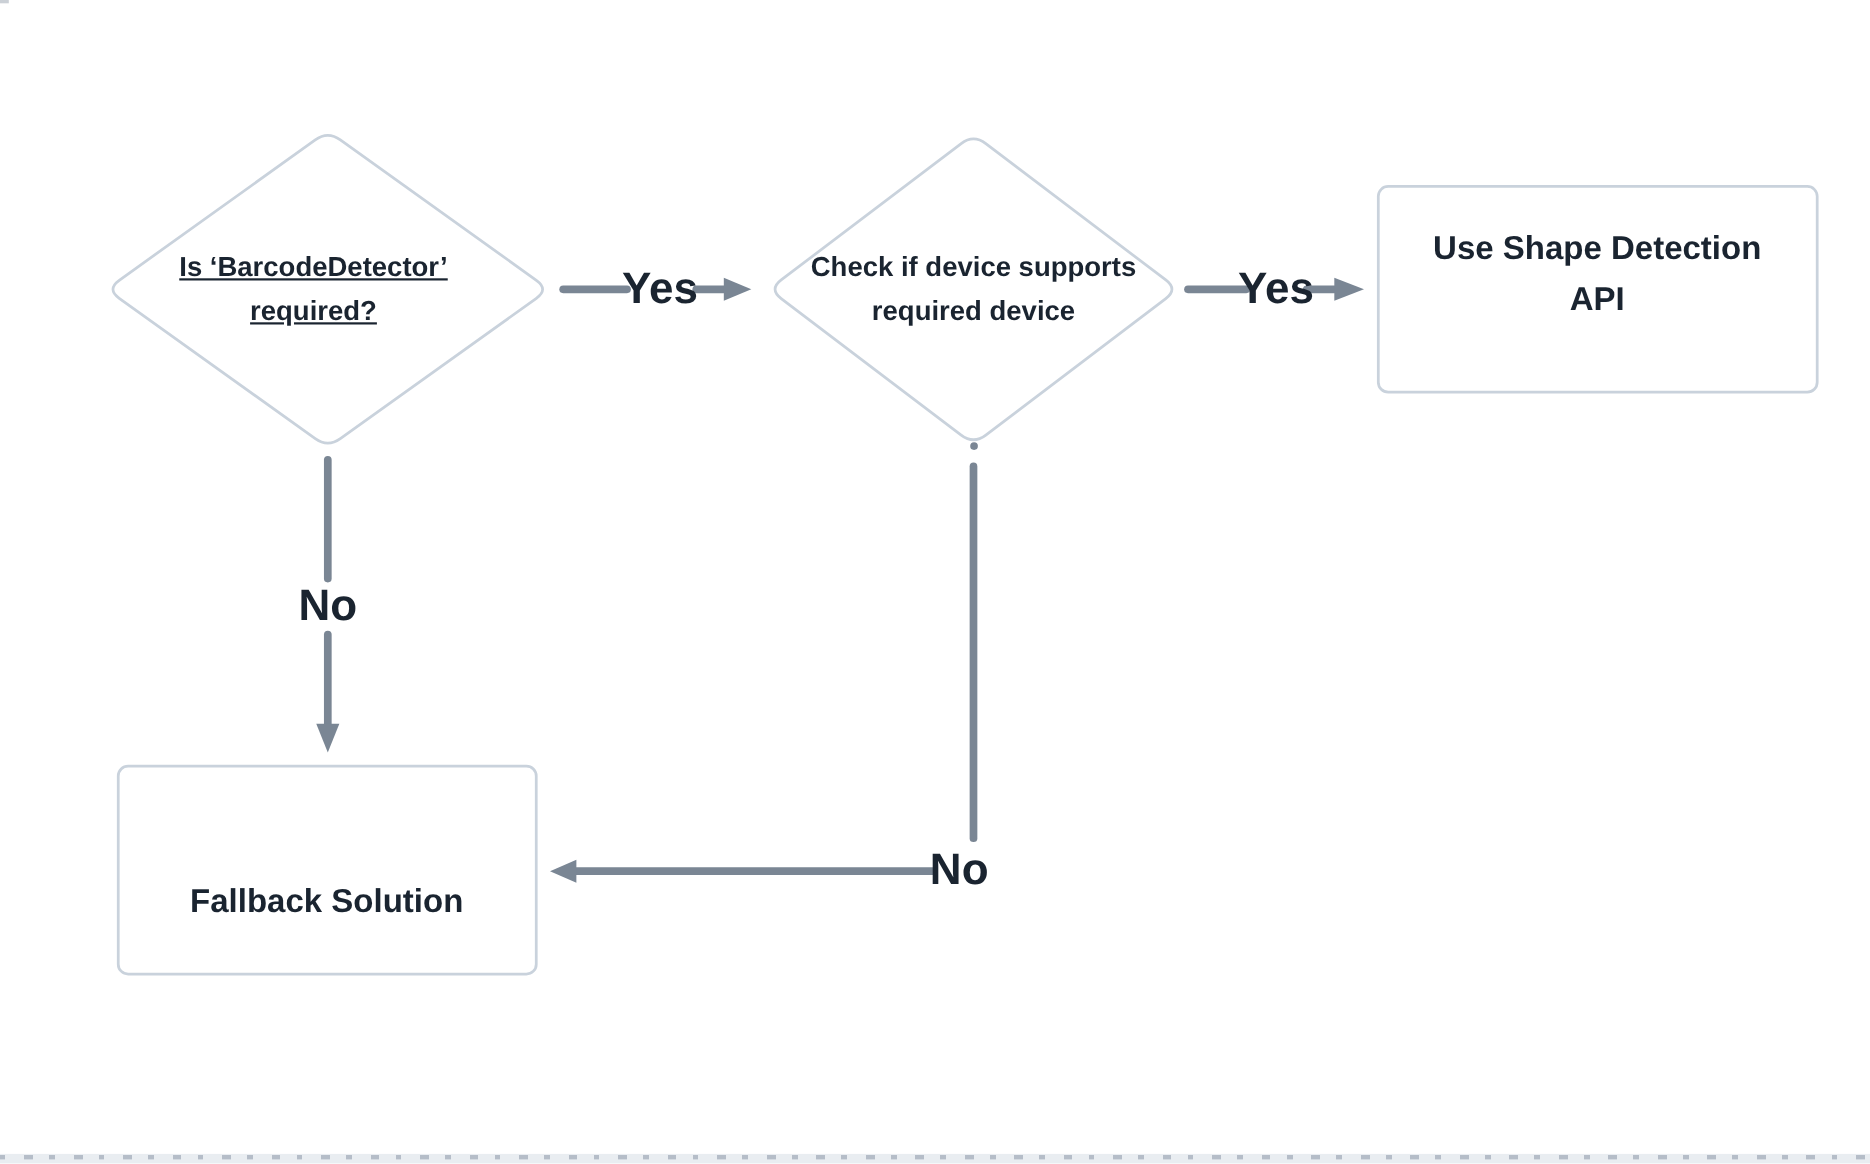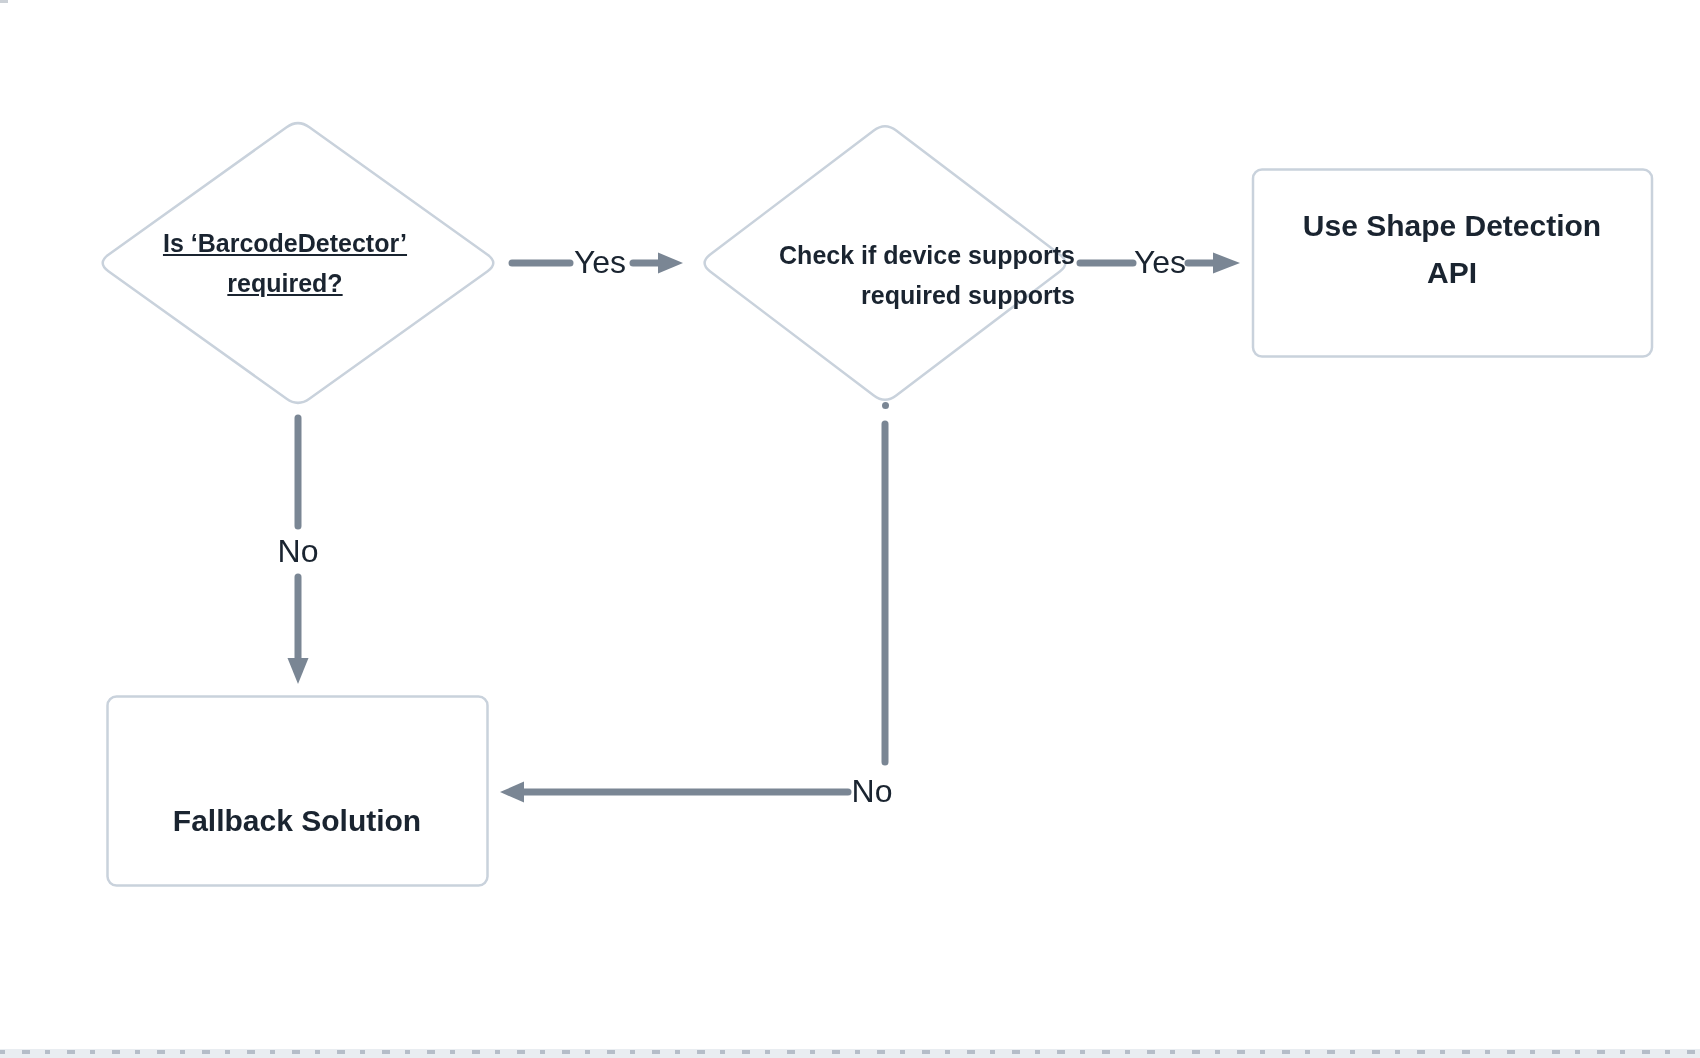--- a/index.html
+++ b/index.html
@@ -51,23 +51,23 @@
     font-weight: 600;
     width: 380px;
   }
   .box-label {
     font-size: 30px;
     line-height: 47px;
     font-weight: 600;
     width: 390px;
   }
   .edge-label {
-    font-size: 32px;
+    font-size: 40px;
     line-height: 38px;
-    font-weight: 400;
+    font-weight: 700;
   }
 
   .bottom-strip {
     position: absolute;
     left: 0; right: 0; bottom: 0;
     height: 9px;
     background: #e9edf1;
   }
   .bottom-strip .strip-marks {
     position: absolute;
@@ -121,23 +121,23 @@
     <rect class="node-shape" x="1253" y="169.5" width="399" height="187" rx="9"></rect>
 
     <rect class="node-shape" x="107.5" y="696.5" width="380" height="189" rx="9"></rect>
   </svg>
 
   <div class="label diamond-label" style="left:285px; top:263px;text-decoration:underline;">
     <span>Is ‘BarcodeDetector’</span>
     <span>required?</span>
   </div>
 
-  <div class="label diamond-label" style="left:885px; top:275px;text-align:right;">
+  <div class="label diamond-label" style="left:885px; top:263px;">
     <span>Check if device supports</span>
-    <span>required supports</span>
+    <span>required device</span>
   </div>
 
   <div class="label box-label" style="left:1452px; top:249px;">
     <span>Use Shape Detection</span>
     <span>API</span>
   </div>
 
   <div class="label box-label" style="left:297px; top:820px;">Fallback Solution</div>
 
   <div class="label edge-label" style="left:600px; top:262px;">Yes</div>

